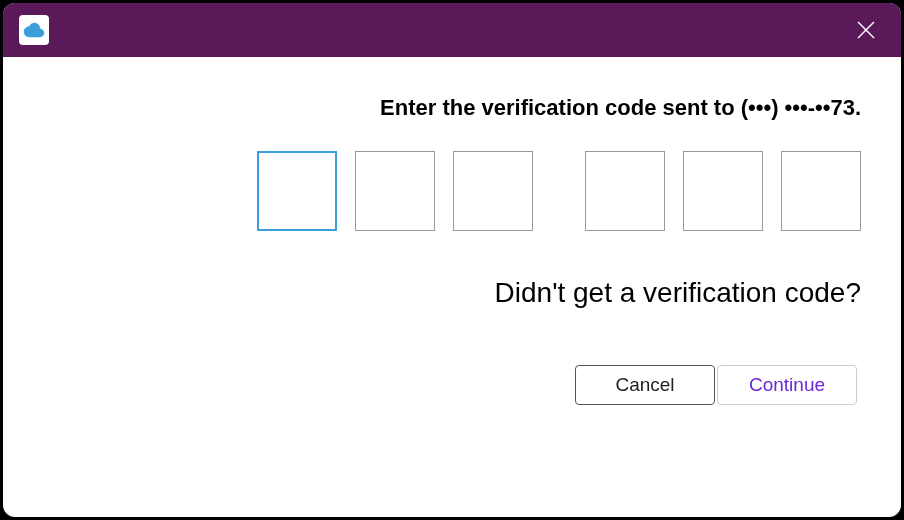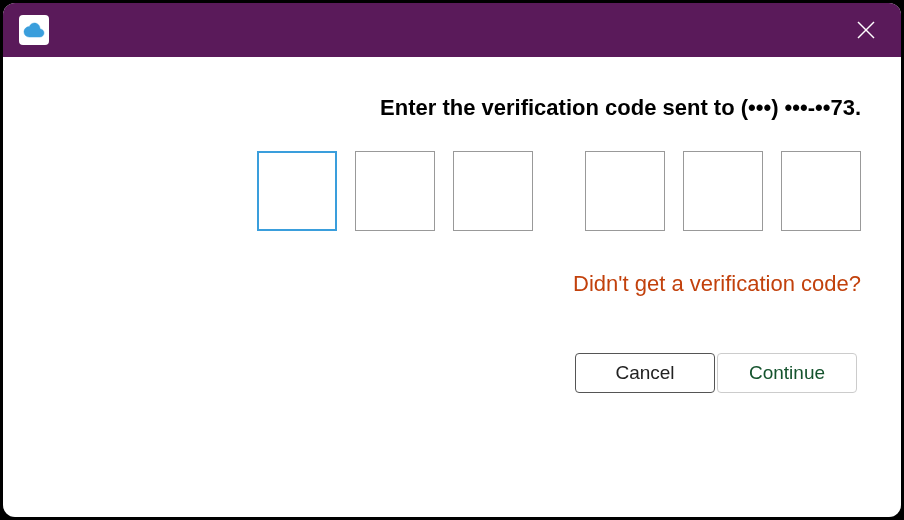--- a/index.html
+++ b/index.html
@@ -82,25 +82,26 @@
       border: 1px solid #999;
       background: #fff;
       font-size: 32px;
       text-align: center;
       outline: none;
     }
     .code-box.focused {
       border: 2px solid #3a9edc;
     }
     .resend-link {
-      color: #c2410c;
-      font-size: 22px;
+      color: #000000;
+      font-size: 28px;
       font-weight: 400;
       cursor: pointer;
       text-decoration: none;
+      margin-top: 6px;
     }
     .button-row {
       display: flex;
       justify-content: flex-end;
       gap: 2px;
       margin-top: 56px;
       padding-right: 4px;
     }
     .btn {
       width: 140px;
@@ -110,21 +111,21 @@
       border-radius: 4px;
       cursor: pointer;
       background: #fff;
     }
     .btn-cancel {
       border: 1px solid #555;
       color: #222;
     }
     .btn-continue {
       border: 1px solid #ccc;
-      color: #14532d;
+      color: #6d28d9;
       cursor: default;
     }
   </style>
 </head>
 <body>
 
 <div class="window">
   <div class="titlebar">
     <div class="app-icon">
       <svg width="22" height="16" viewBox="0 0 22 16">

